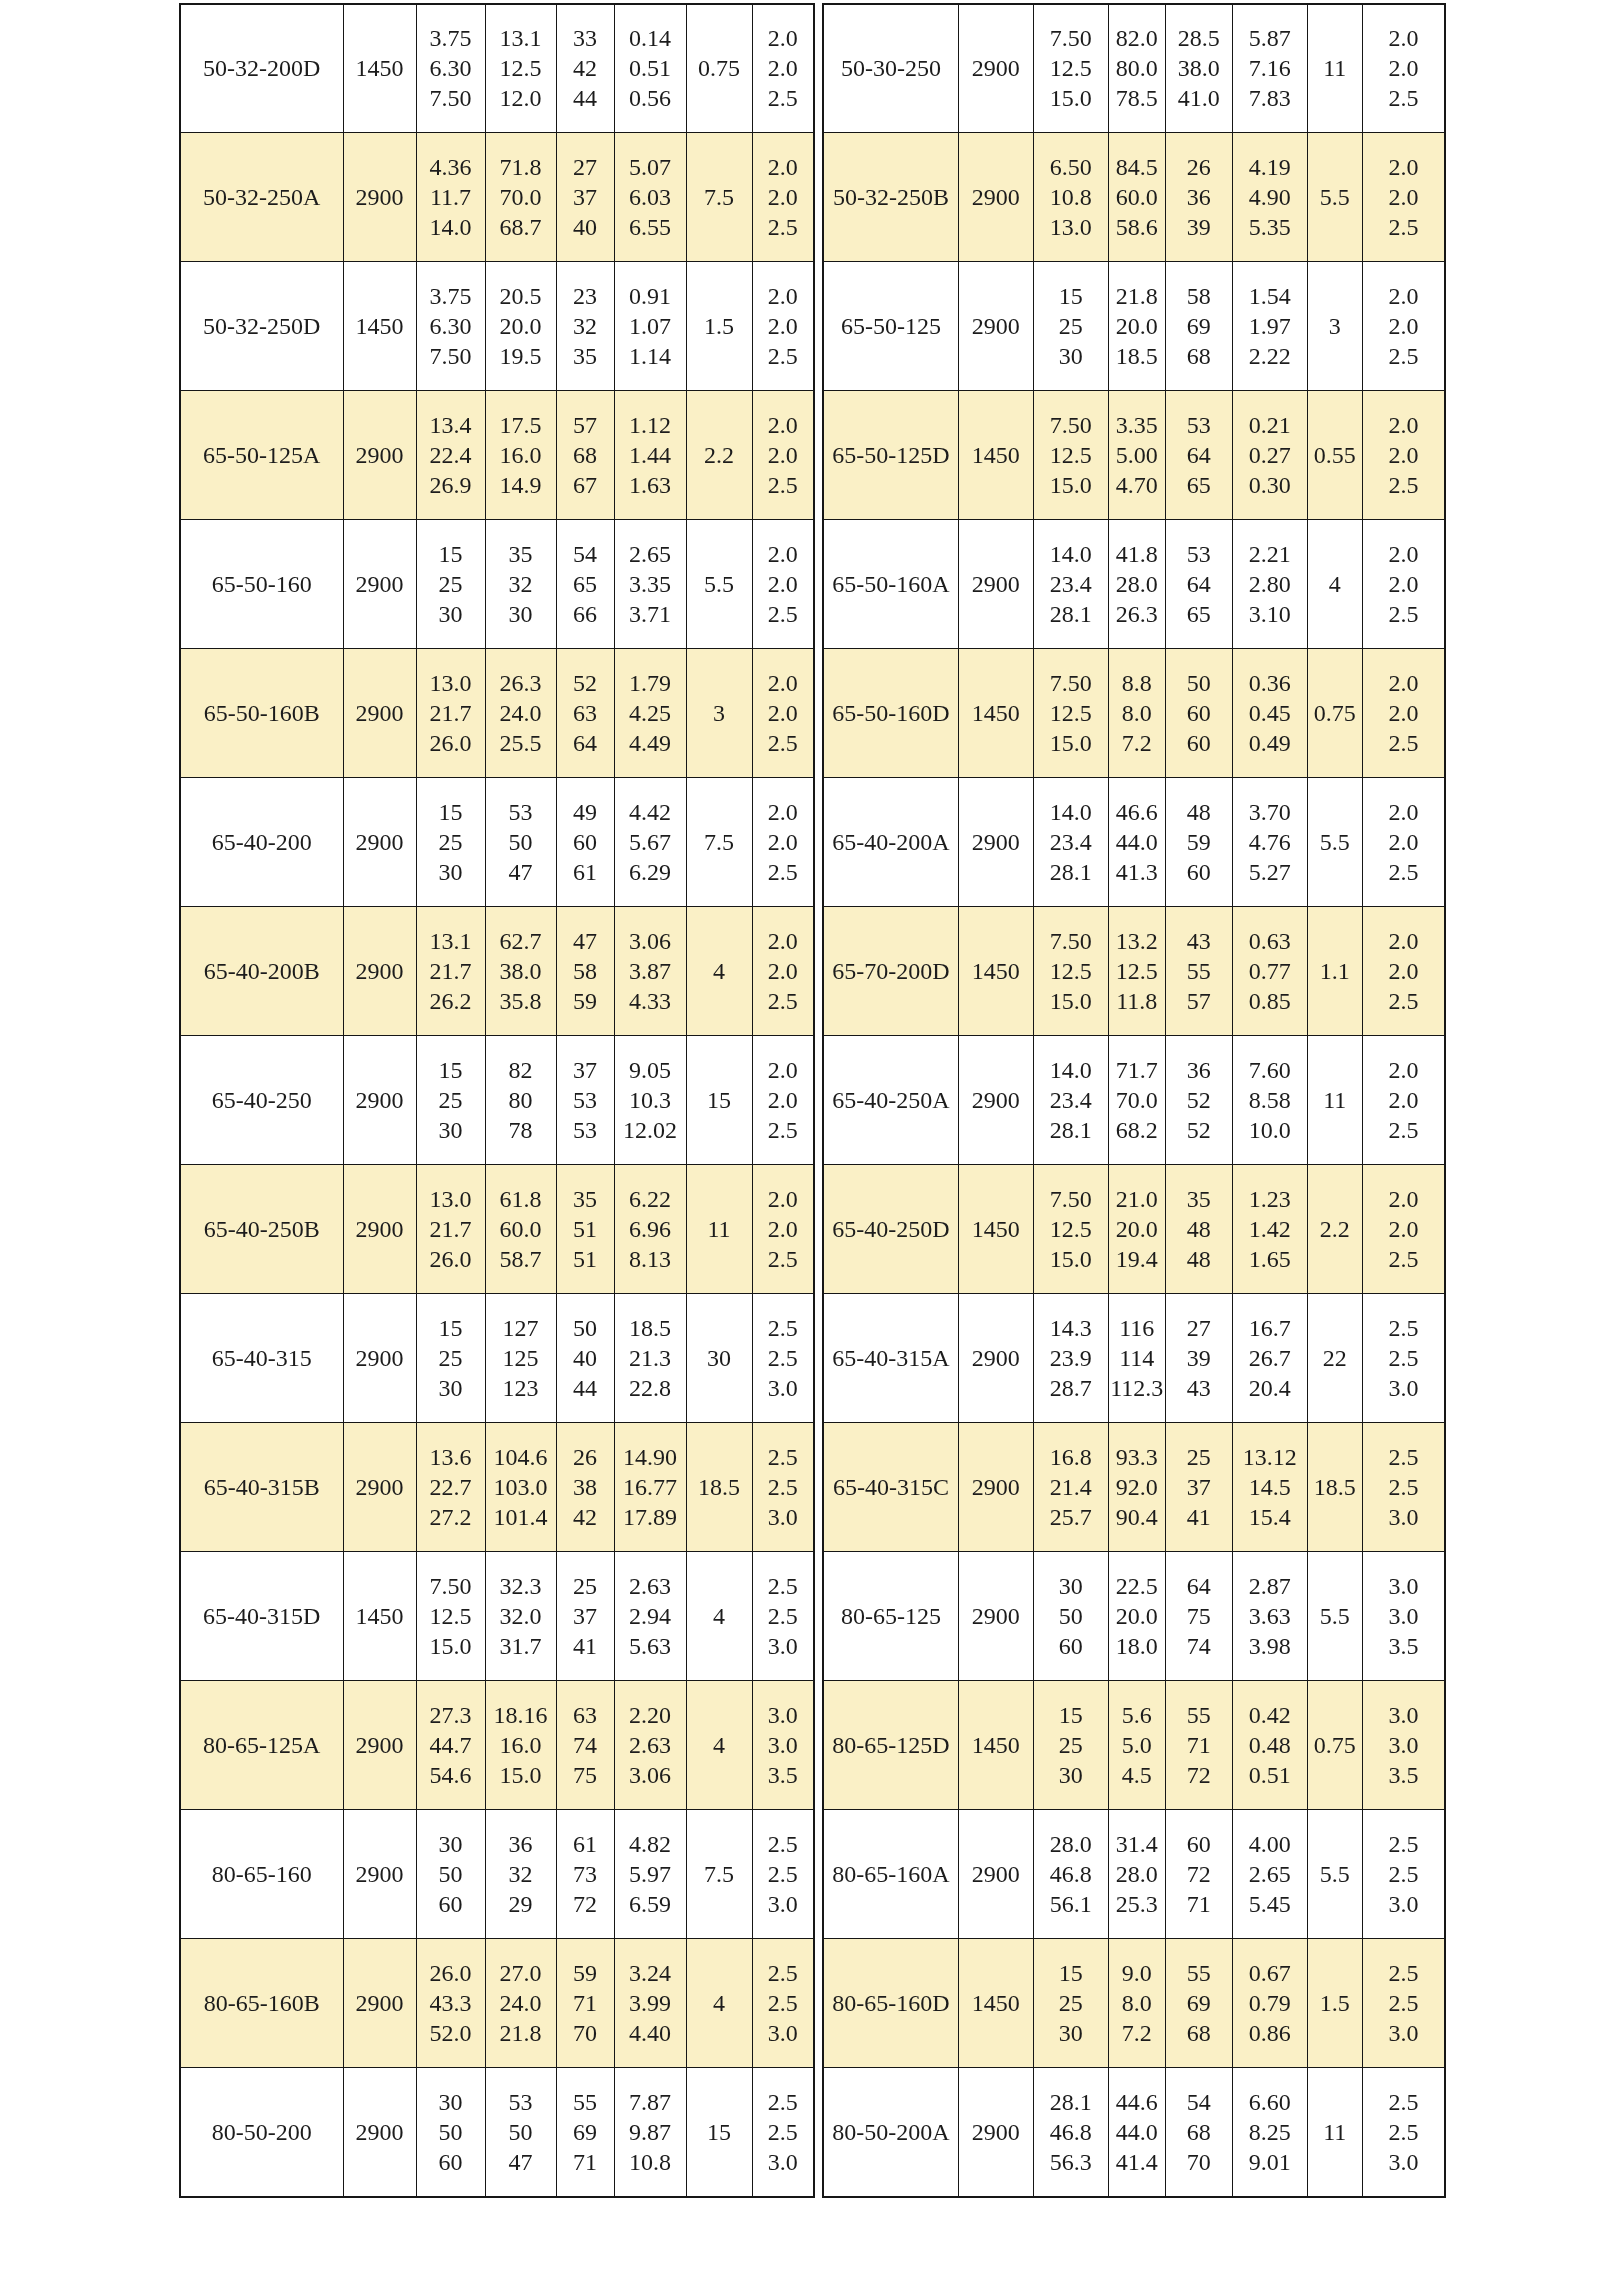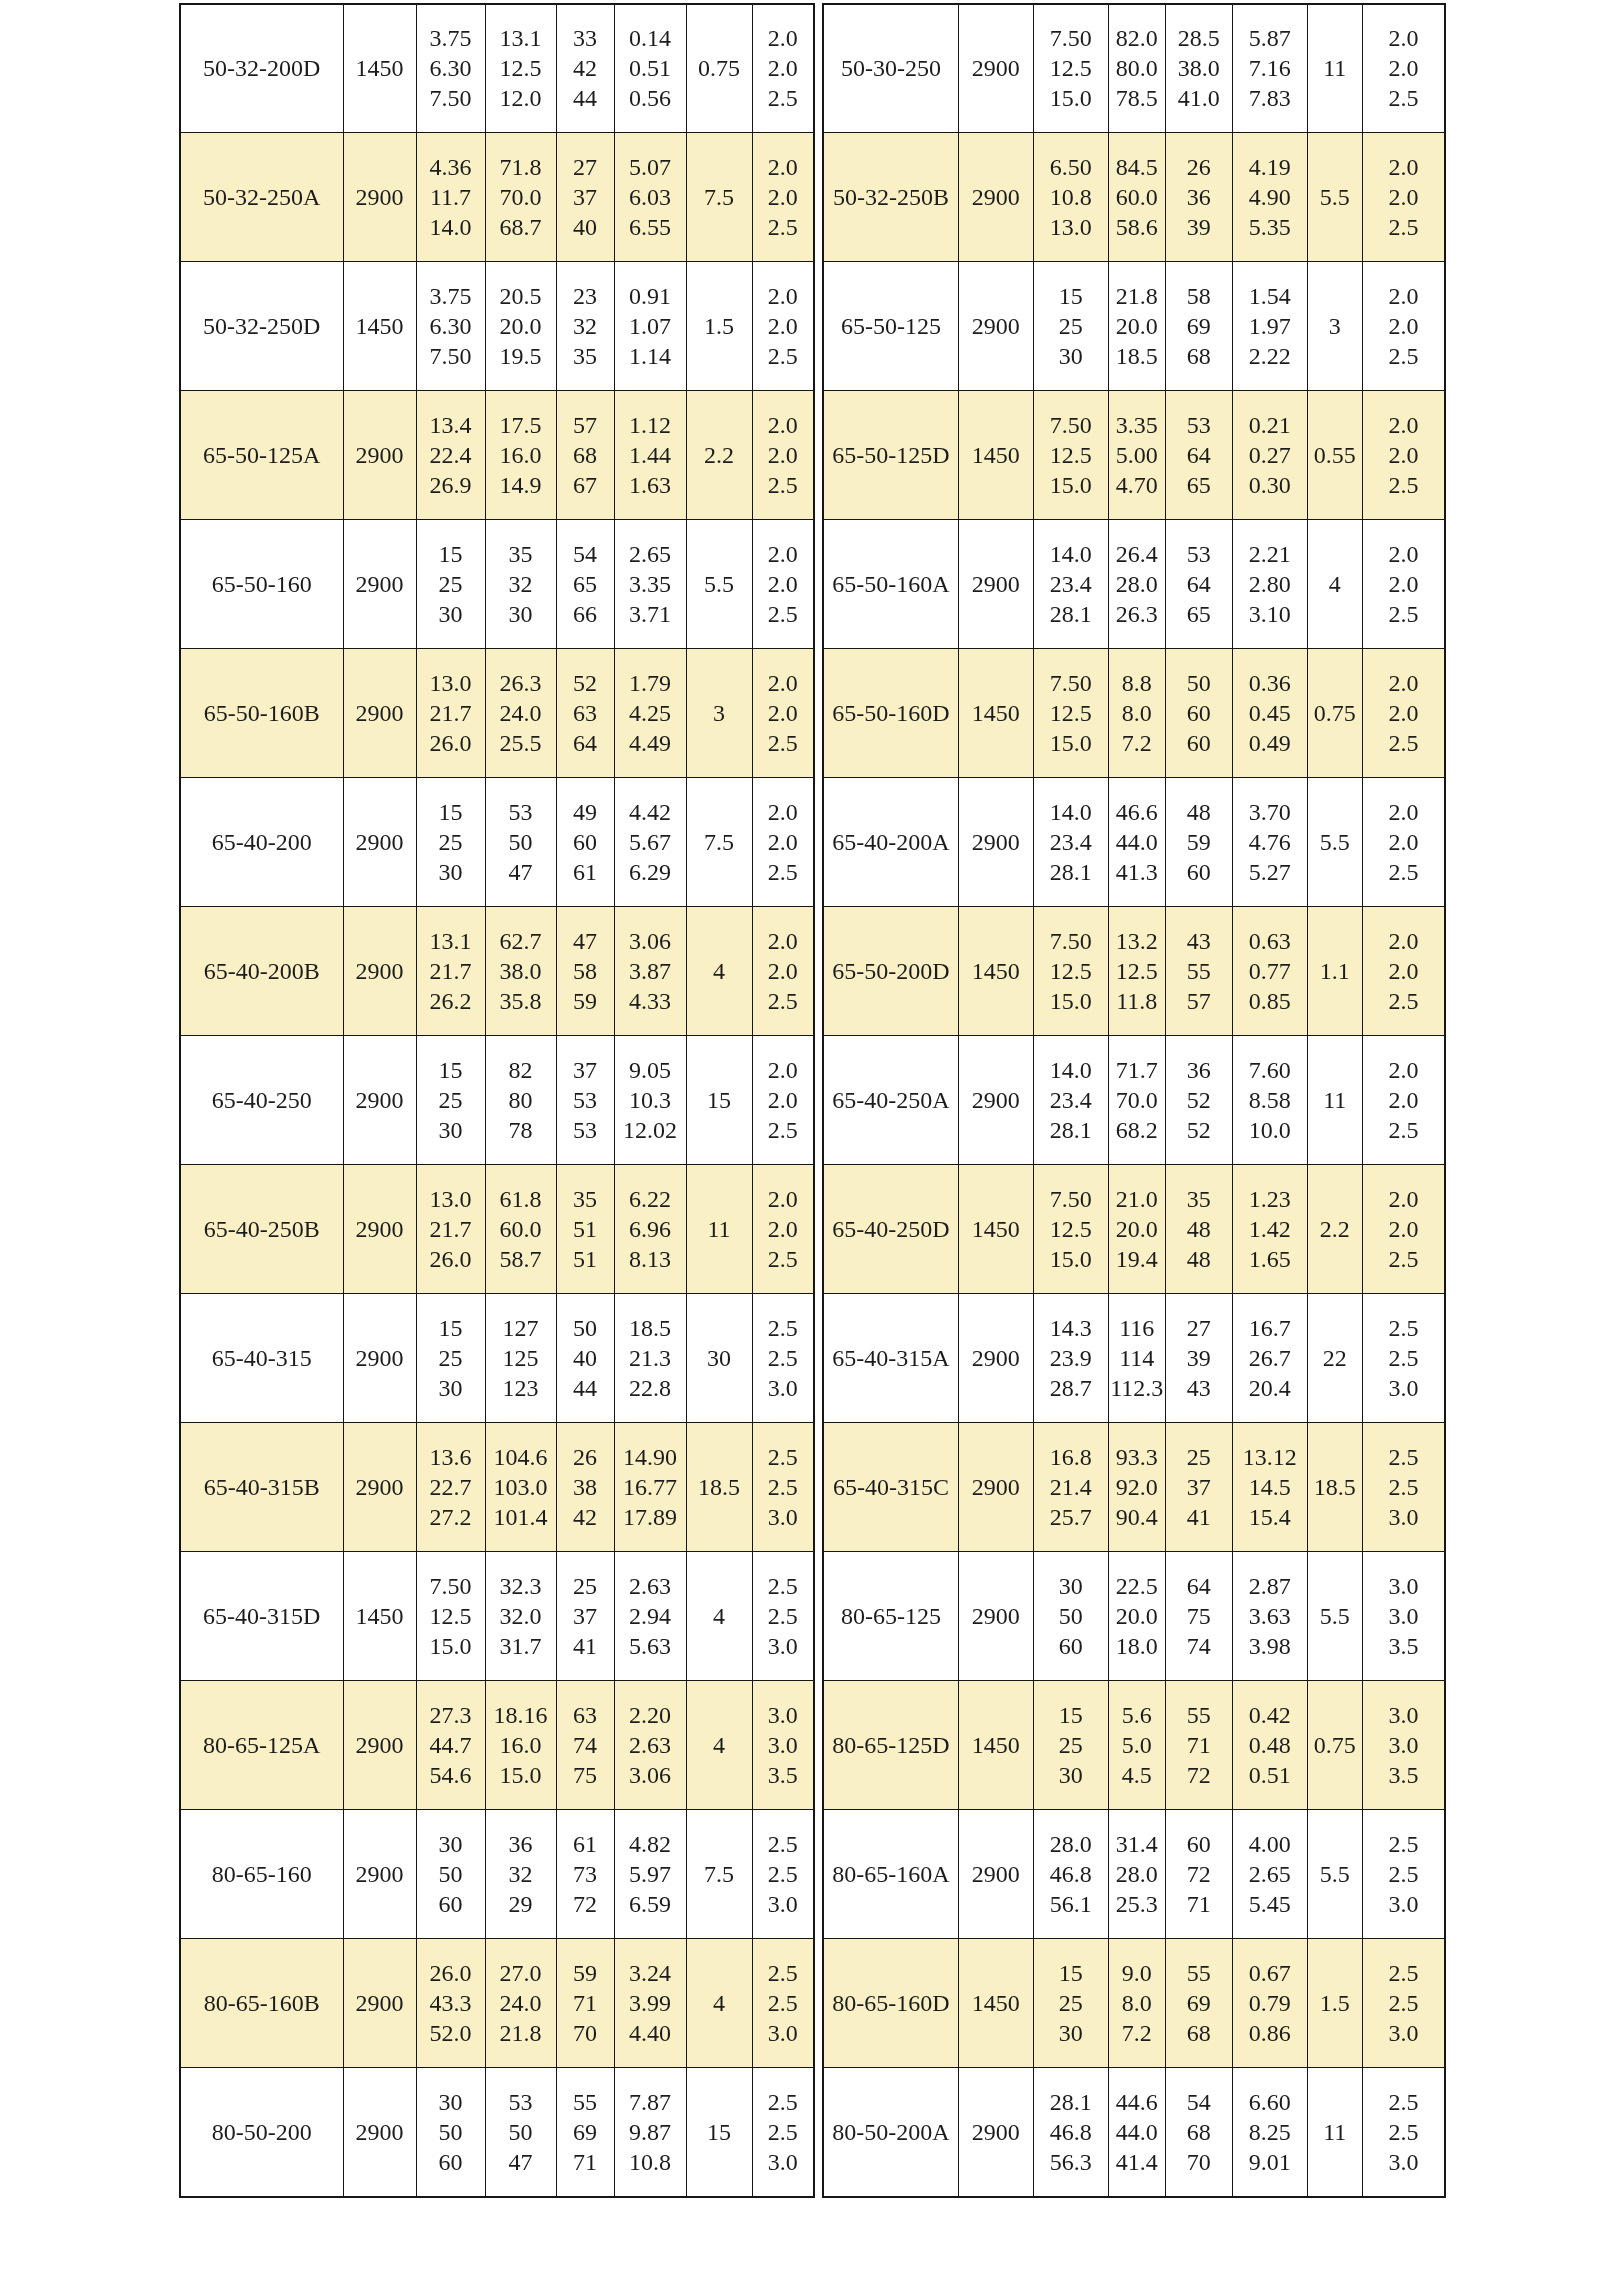--- a/index.html
+++ b/index.html
@@ -712,21 +712,21 @@
           </tr>
           <tr>
             <td>65-50-160A</td>
             <td>2900</td>
             <td>
               <div class="ln">14.0</div>
               <div class="ln">23.4</div>
               <div class="ln">28.1</div>
             </td>
             <td>
-              <div class="ln">26.4</div>
+              <div class="ln">41.8</div>
               <div class="ln">28.0</div>
               <div class="ln">26.3</div>
             </td>
             <td>
               <div class="ln">53</div>
               <div class="ln">64</div>
               <div class="ln">65</div>
             </td>
             <td>
               <div class="ln">2.21</div>
@@ -794,21 +794,21 @@
               <div class="ln">5.27</div>
             </td>
             <td>5.5</td>
             <td>
               <div class="ln">2.0</div>
               <div class="ln">2.0</div>
               <div class="ln">2.5</div>
             </td>
           </tr>
           <tr class="alt">
-            <td>65-50-200D</td>
+            <td>65-70-200D</td>
             <td>1450</td>
             <td>
               <div class="ln">7.50</div>
               <div class="ln">12.5</div>
               <div class="ln">15.0</div>
             </td>
             <td>
               <div class="ln">13.2</div>
               <div class="ln">12.5</div>
               <div class="ln">11.8</div>

